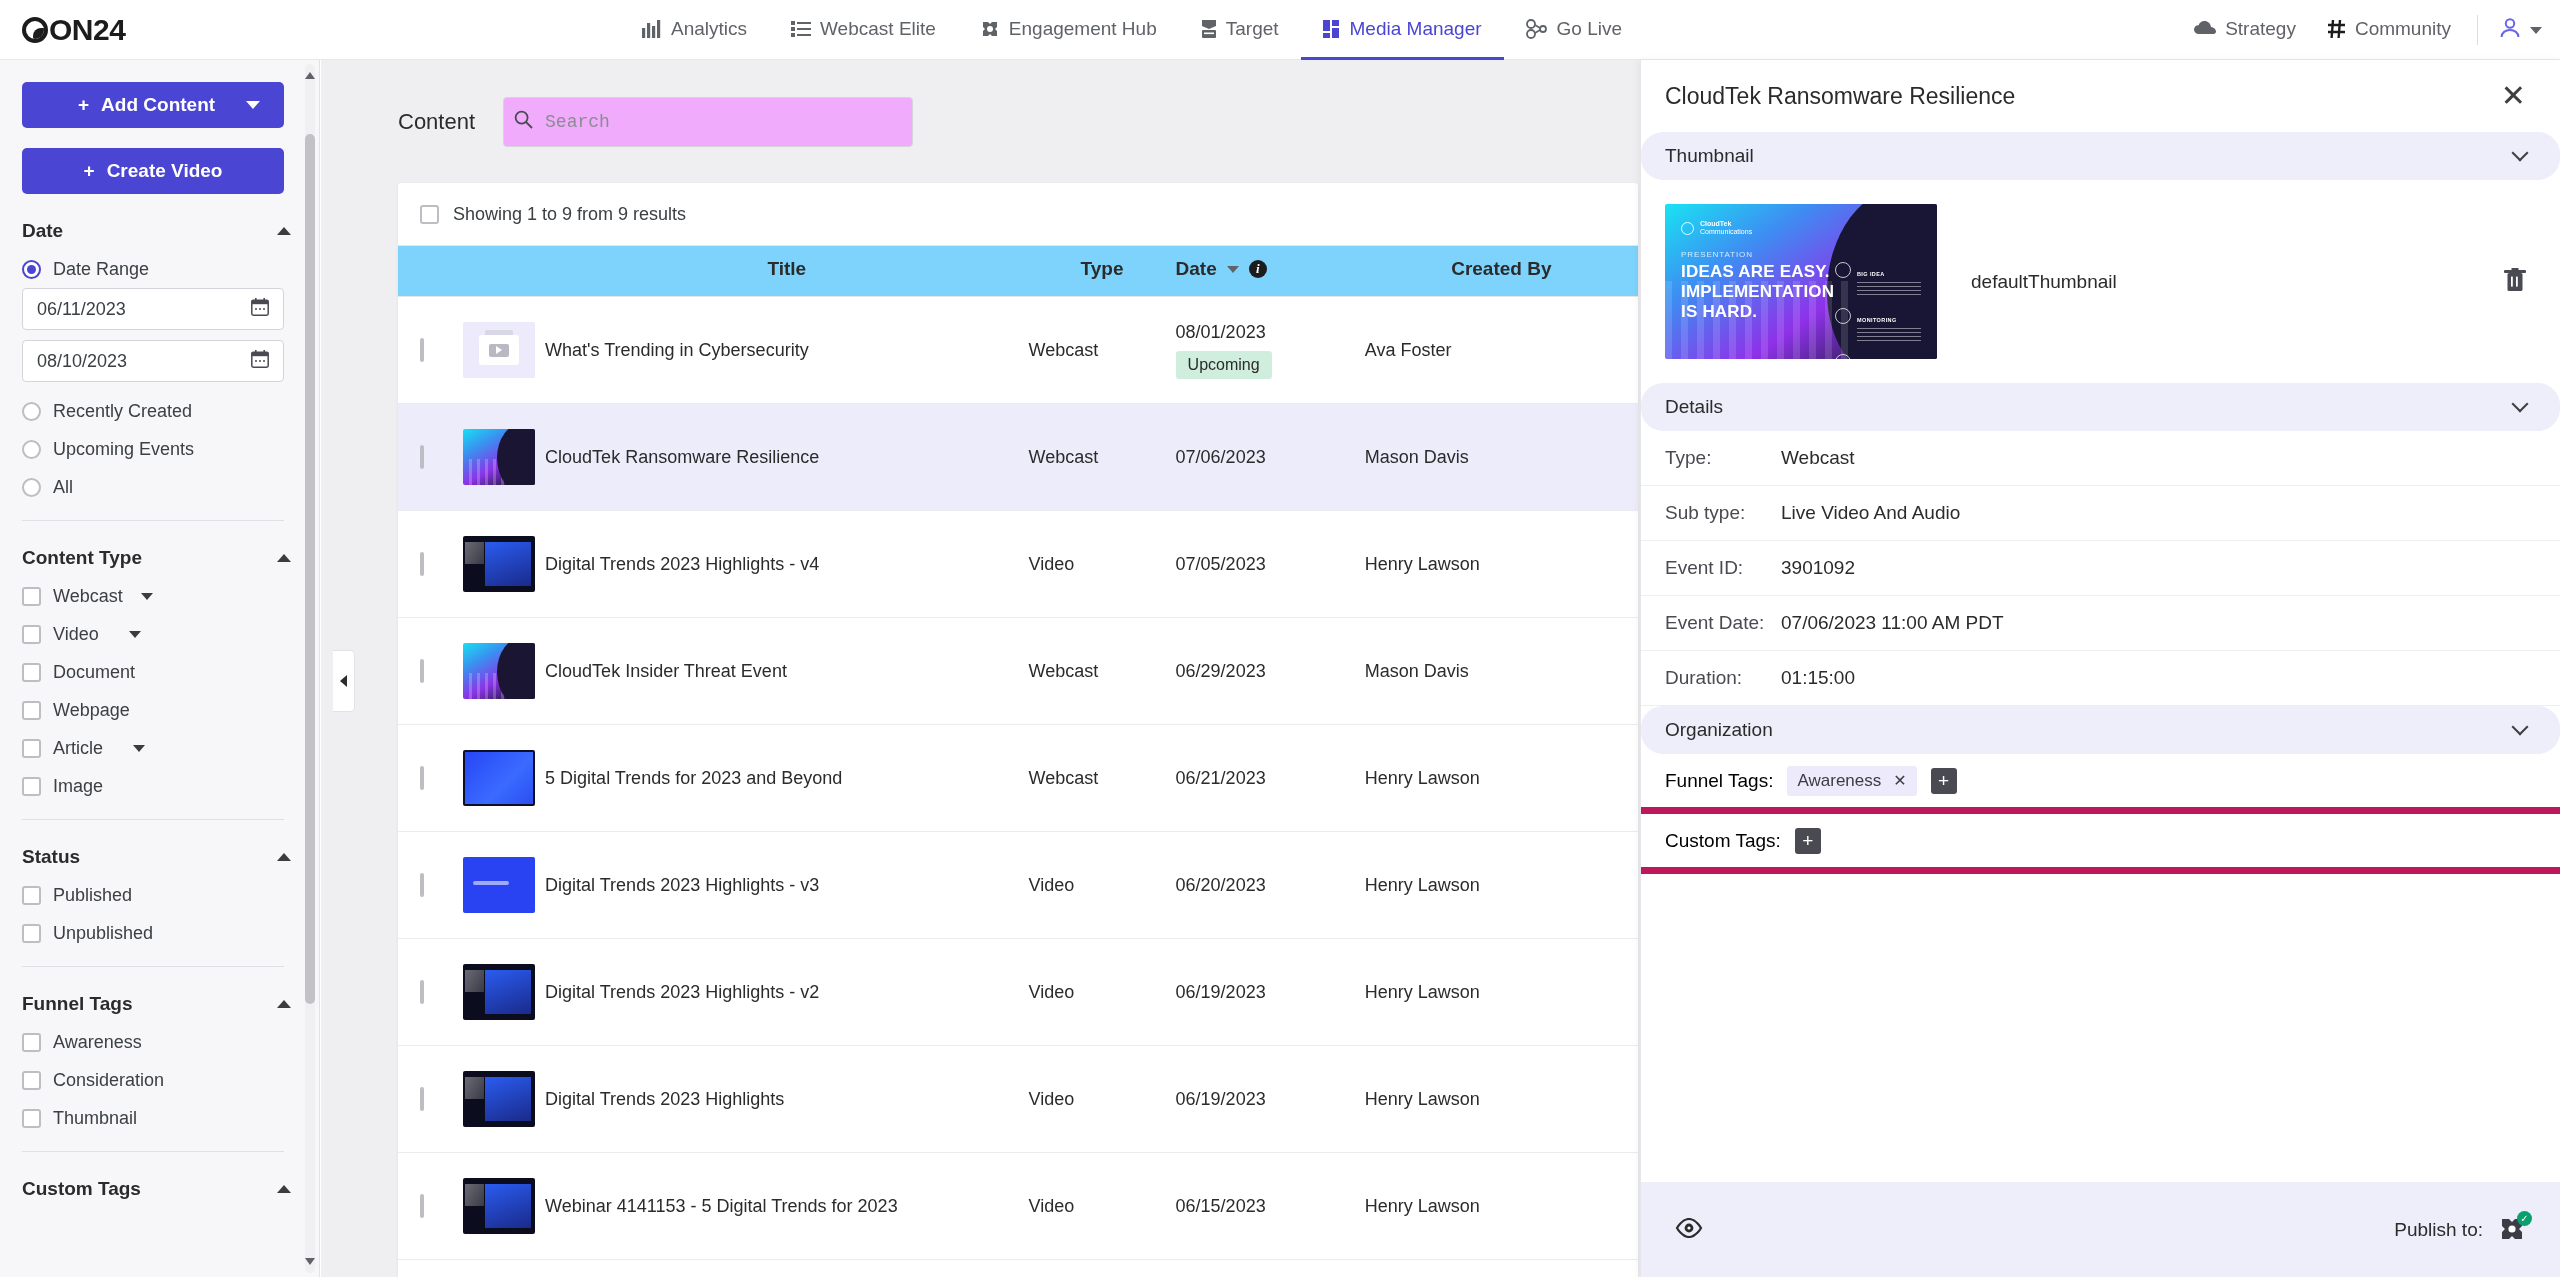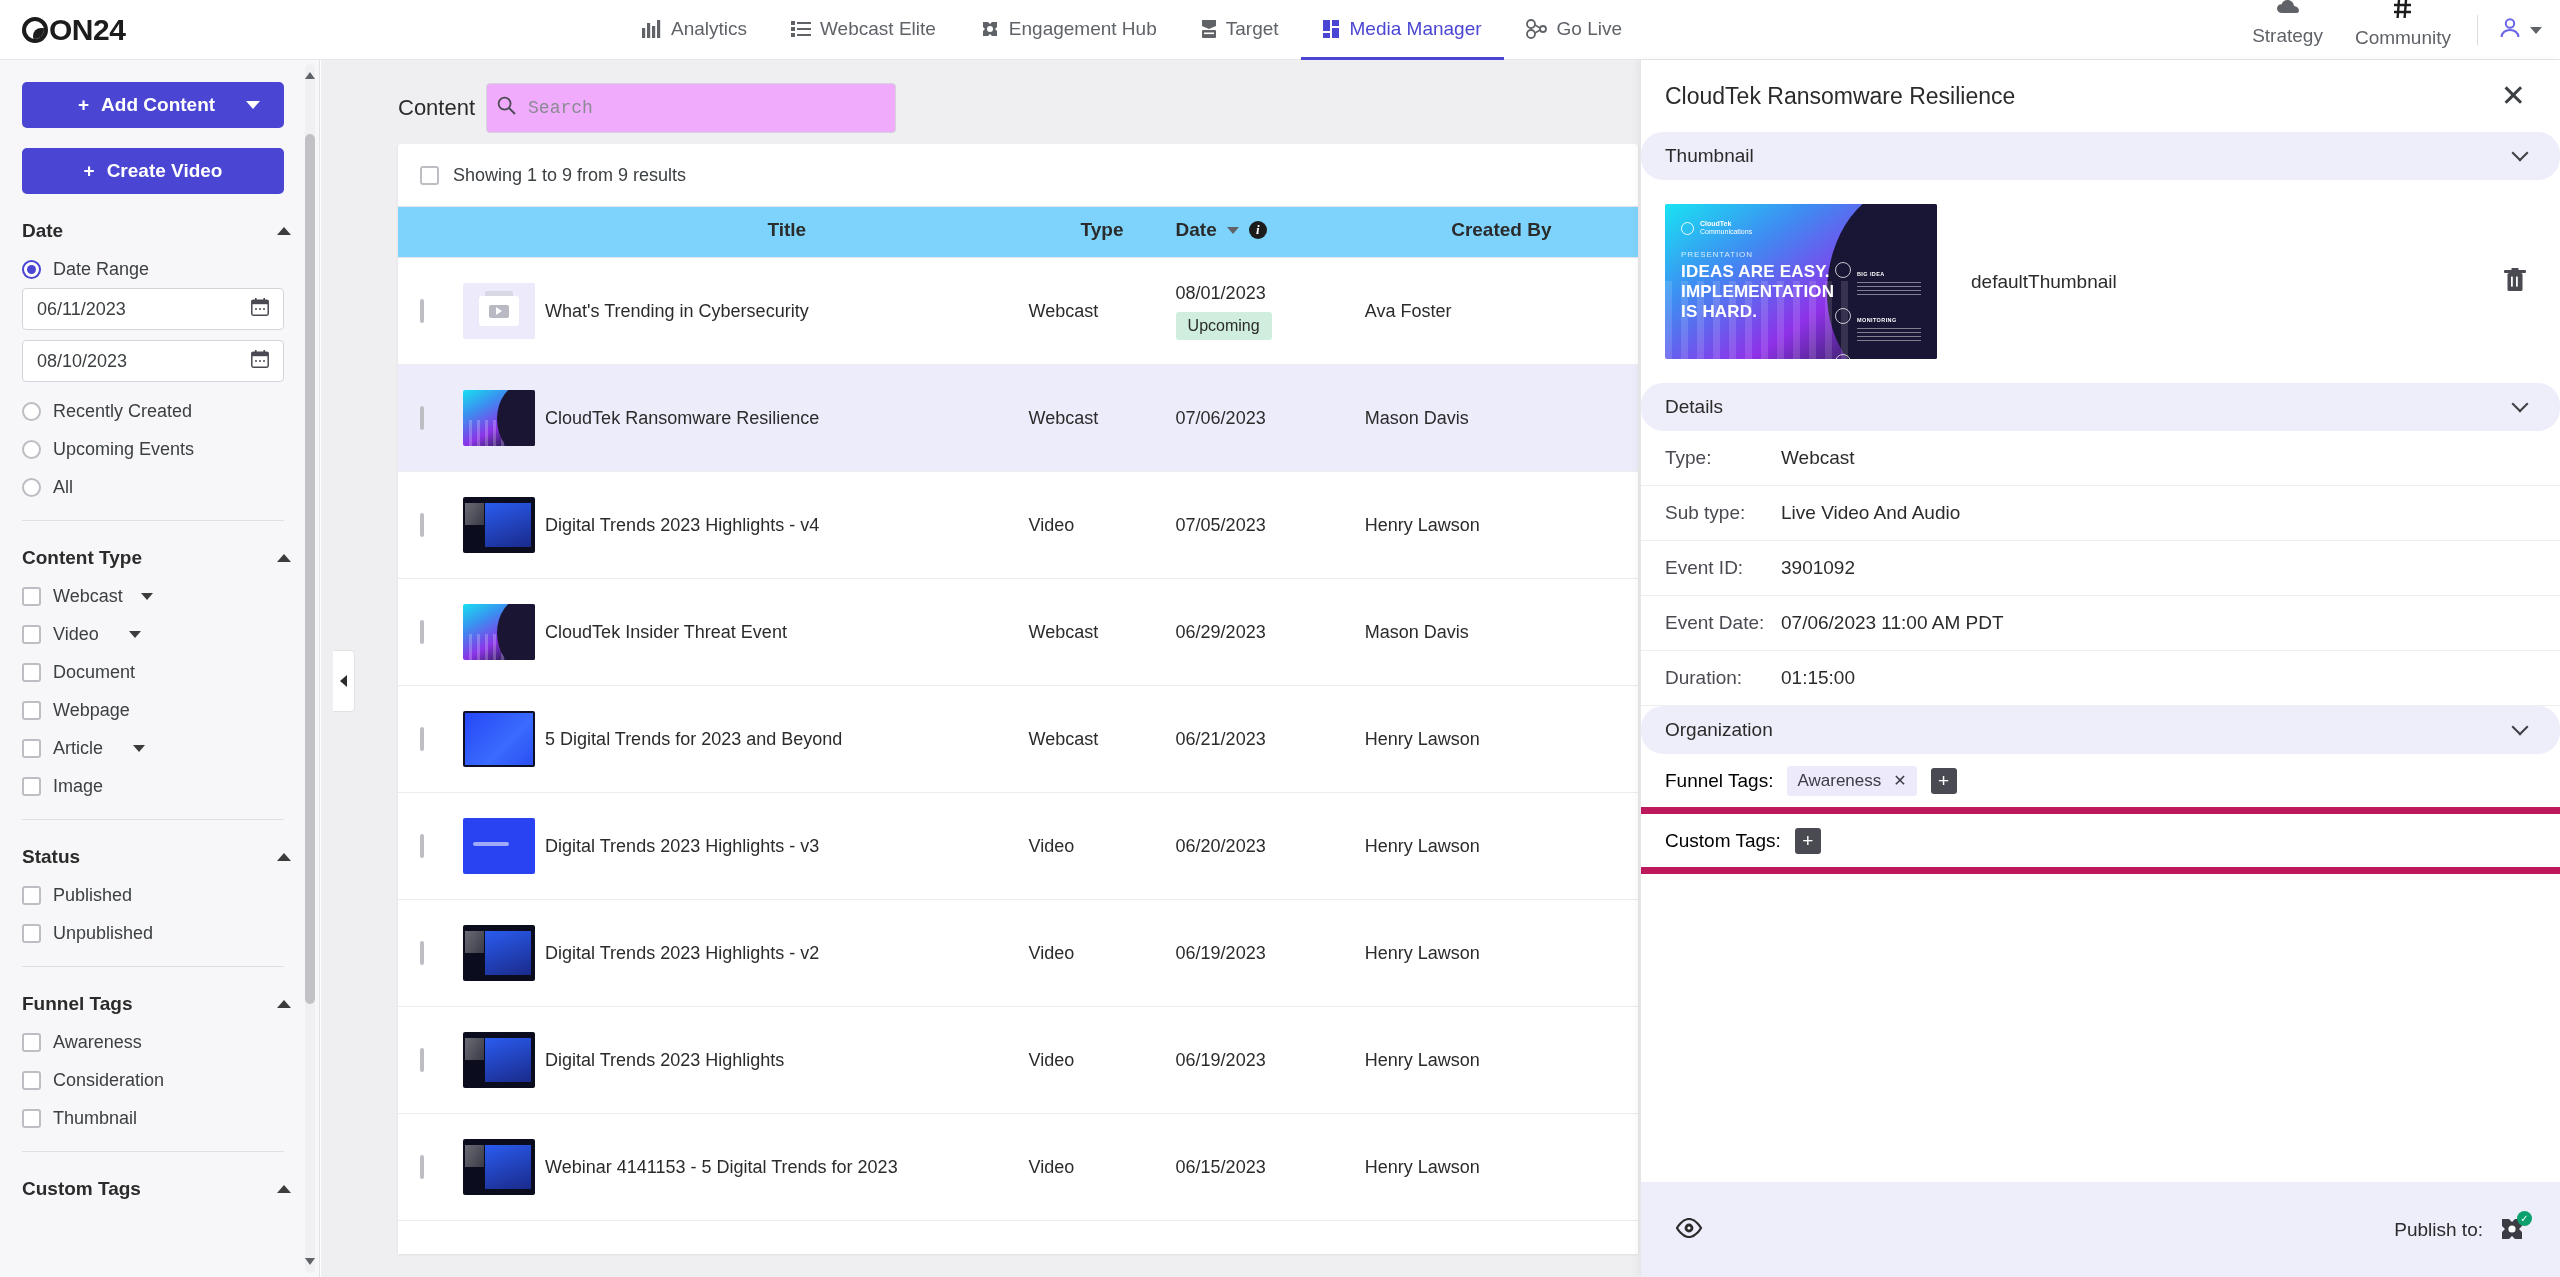--- a/index.html
+++ b/index.html
@@ -40,21 +40,21 @@
     padding: 0 22px; height: 60px;
     font-size: 19px; color: #5f6368; cursor: pointer;
     border-bottom: 3px solid transparent;
   }
   .nav-item.active { color: #4a45d2; border-bottom-color: #4a45d2; }
   .nav-icon { display: inline-flex; align-items: center; }
   .nav-right {
     position: absolute; right: 18px; top: 0; height: 60px;
     display: flex; align-items: center; gap: 20px;
   }
-  .nav-right .nav-item { padding: 0 6px; flex-direction: column; }
+  .nav-right .nav-item { padding: 0 6px; }
   .nav-divider { width: 1px; height: 30px; background: #dadce0; }
   .avatar-wrap { display: flex; align-items: center; gap: 8px; cursor: pointer; }
   .caret-dn {
     width: 0; height: 0; border-left: 6px solid transparent;
     border-right: 6px solid transparent; border-top: 7px solid #5f6368;
   }
 
   
   .sidebar {
     position: absolute; top: 60px; left: 0; width: 320px; height: 1217px;
@@ -143,22 +143,22 @@
     width: 0; height: 0; border-top: 6px solid transparent;
     border-bottom: 6px solid transparent; border-right: 7px solid #2b2b2b;
   }
 
   
   .main {
     position: absolute; top: 60px; left: 321px; width: 1320px; height: 1217px;
     background: #efeff1; overflow: hidden;
   }
   .content-bar {
-    height: 72px; display: flex; align-items: center;
-    padding-left: 77px; gap: 11px; margin-top: 12px;
+    height: 123px; display: flex; align-items: center;
+    padding-left: 77px; gap: 28px;
   }
   .content-label { font-size: 22px; color: #2b2b2b; font-weight: 400; }
   .search-box {
     width: 410px; height: 50px; background: #f0abfc;
     border: 1px solid #d4d4da; border-radius: 4px;
     display: flex; align-items: center; gap: 12px; padding: 0 10px; font-family: Liberation Mono, monospace;
   }
   .search-box input {
     border: none; outline: none; font-size: 18px;
     font-family: inherit; color: #3c4043; background: transparent;

